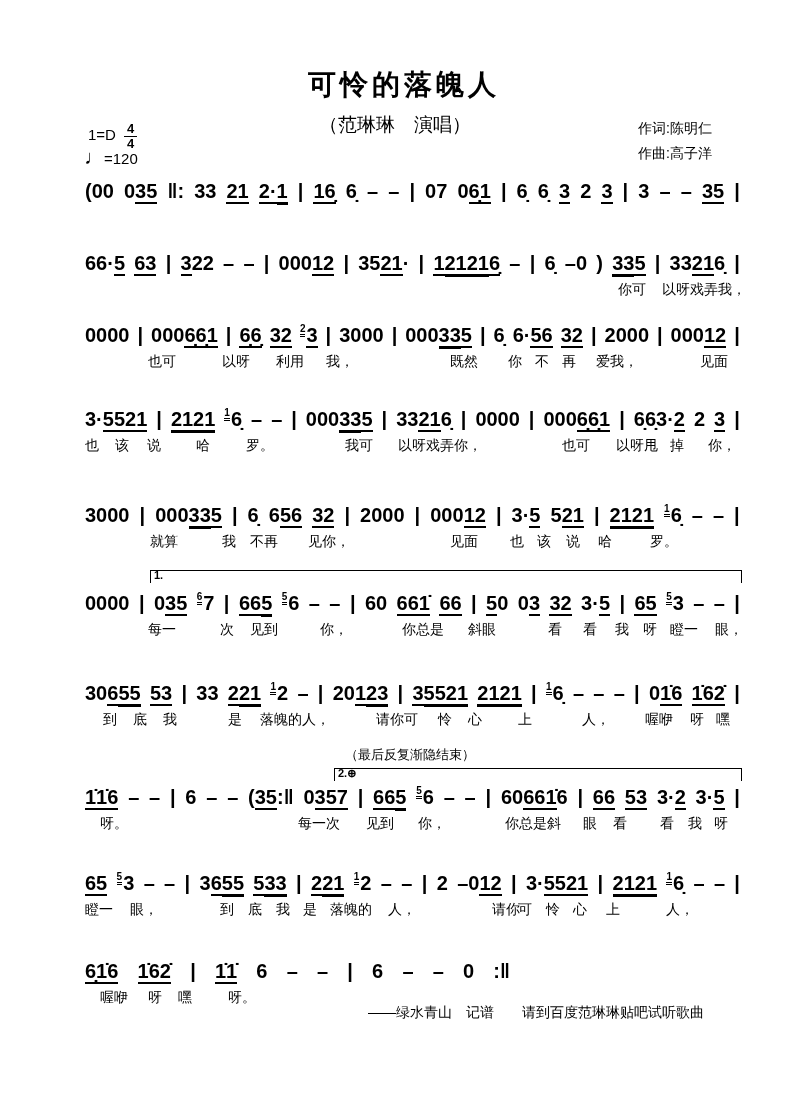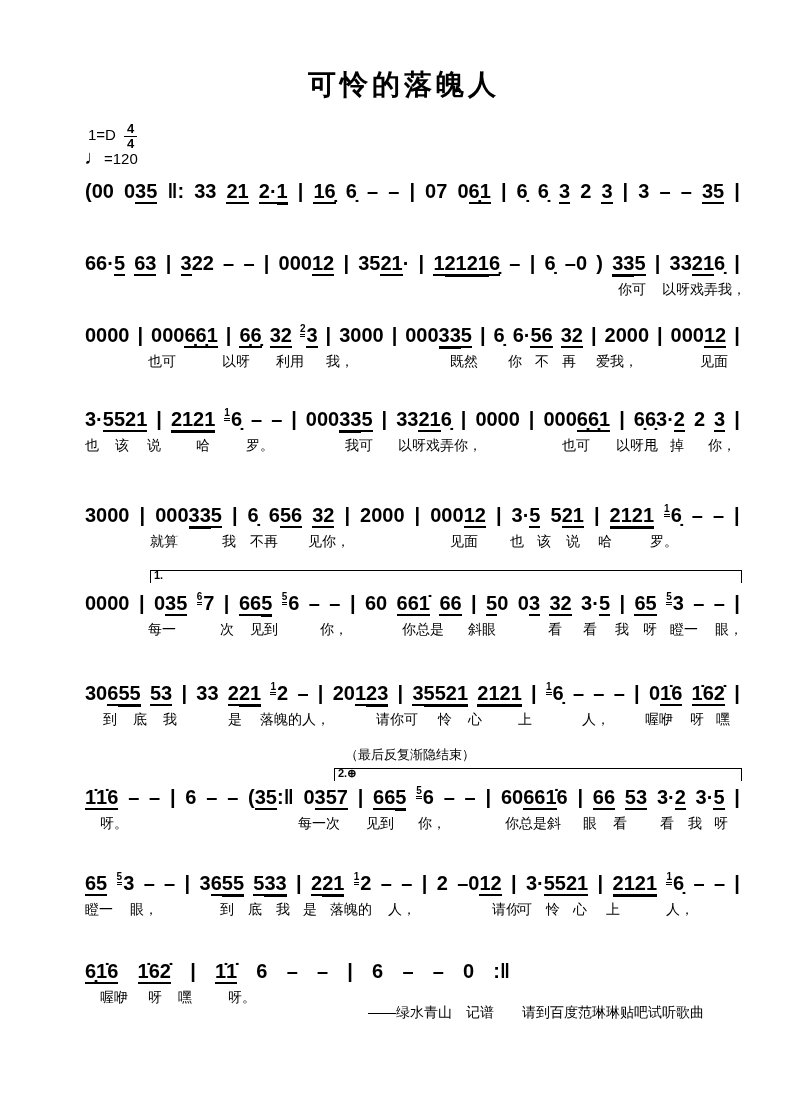--- a/index.html
+++ b/index.html
@@ -32,21 +32,26 @@
   .volta .vlabel{position:absolute;left:3px;top:-2px;font-size:11px;font-weight:bold;}
   .repeat-note{position:absolute;font-size:13px;}
   .footer{position:absolute;font-size:14px;}
 </style>
 </head>
 <body>
 
 <div class="sheet">
 
   <div class="title">可怜的落魄人</div>
-
+  <div class="subtitle">（范琳琳　演唱）</div>
+
+  <div class="credits">
+    <div>作词:陈明仁</div>
+    <div>作曲:高子洋</div>
+  </div>
 
   <div class="keysig">
     <span>1=D</span><span class="frac"><span class="ft">4</span><span class="fb">4</span></span>
   </div>
 
   <div class="tempo">
     <span class="note">♩</span><span>=120</span>
   </div>
 
   <div id="score">

